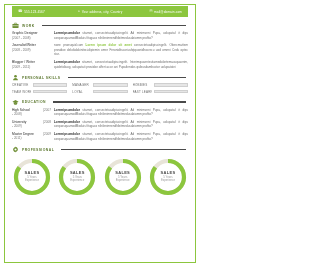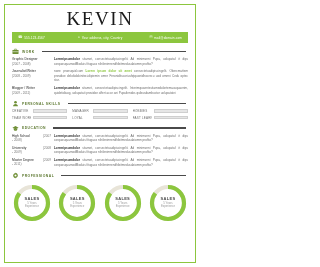--- a/index.html
+++ b/index.html
@@ -241,23 +241,20 @@
     color: #9a9a9a;
     line-height: 1.35;
   }
 </style>
 </head>
 <body>
 
 <div class="page">
   <div class="frame">
 
-    <div class="name-block">
-      <div class="name">KEVIN</div>
-    </div>
 
     <div class="contact-bar">
       <div class="contact-item">
         <span class="ci">☎</span>
         <span>555.123.4567</span>
       </div>
       <div class="contact-item center">
         <span class="ci">⌂</span>
         <span>Your address, city, Country</span>
       </div>

